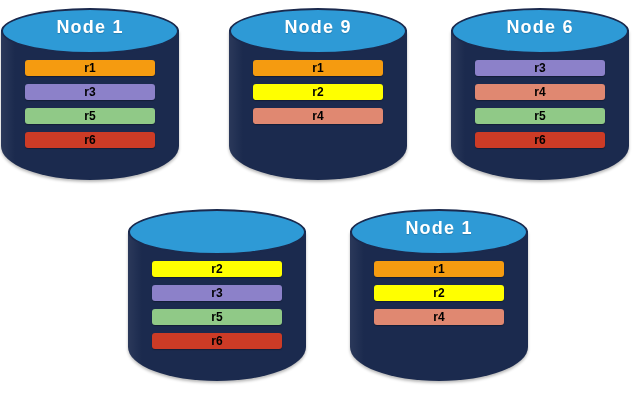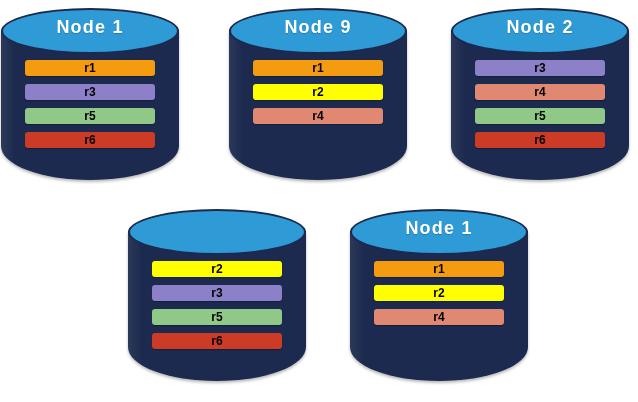--- a/index.html
+++ b/index.html
@@ -123,21 +123,21 @@
       <div class="node-label">Node  9</div>
       <div class="shards">
         <div class="shard" style="background: rgb(245, 155, 16);">r1</div>
         <div class="shard" style="background: rgb(255, 255, 0);">r2</div>
         <div class="shard" style="background: rgb(224, 136, 113);">r4</div>
       </div>
     </div>
     <div class="node" style="left: 451px; top: 8px;">
       <div class="cyl-body"></div>
       <div class="cyl-top"></div>
-      <div class="node-label">Node  2</div>
+      <div class="node-label">Node  6</div>
       <div class="shards">
         <div class="shard" style="background: rgb(140, 129, 201);">r3</div>
         <div class="shard" style="background: rgb(224, 136, 113);">r4</div>
         <div class="shard" style="background: rgb(144, 201, 135);">r5</div>
         <div class="shard" style="background: rgb(204, 59, 38);">r6</div>
       </div>
     </div>
     <div class="node" style="left: 128px; top: 209px;">
       <div class="cyl-body"></div>
       <div class="cyl-top"></div>

